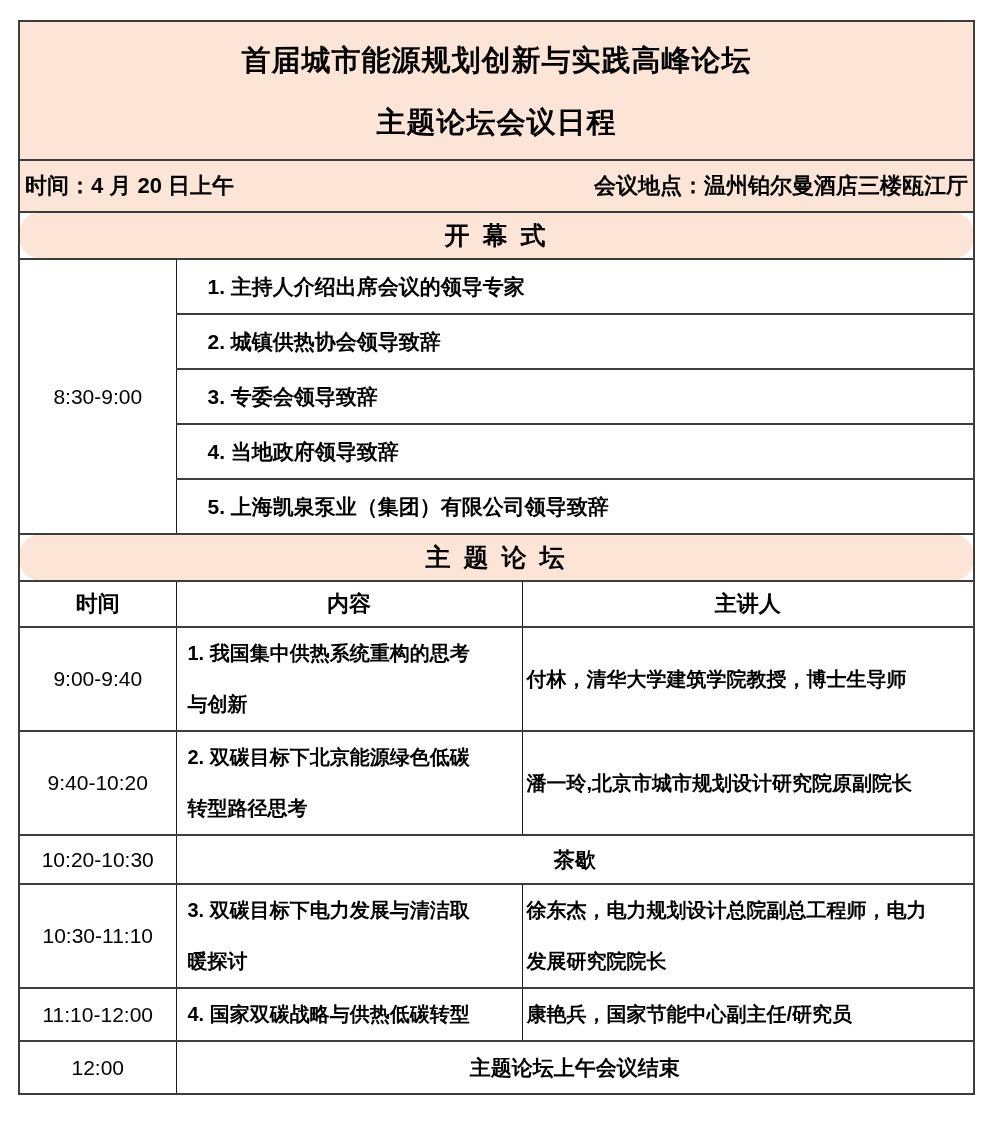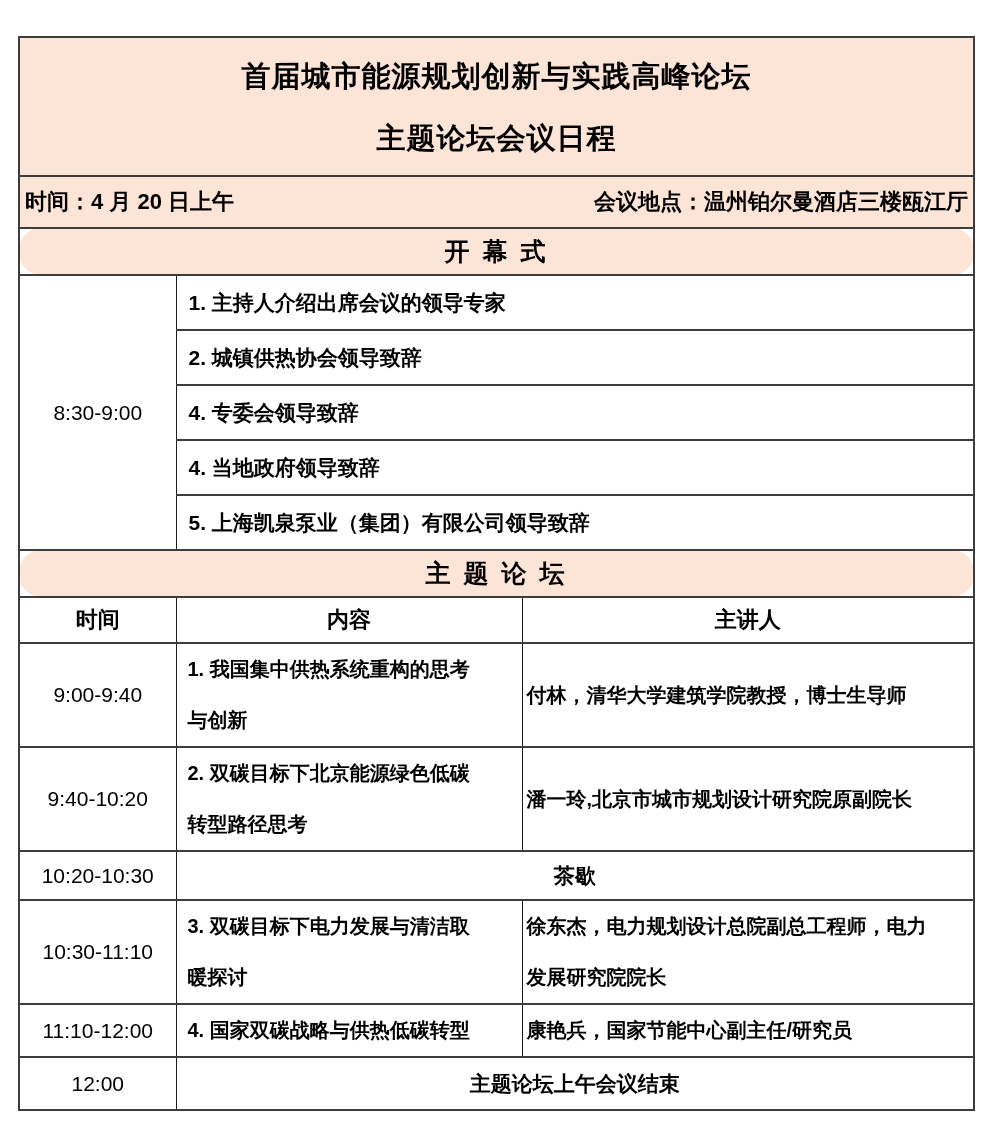--- a/index.html
+++ b/index.html
@@ -4,21 +4,21 @@
 <style>
   html, body {
     margin: 0; padding: 0;
     width: 993px; height: 1142px;
     background: #ffffff;
     color: #000000;
     font-family: "Liberation Sans", sans-serif;
   }
   .sheet {
     position: absolute;
-    left: 18px; top: 36px;
+    left: 18px; top: 20px;
   }
   table.schedule {
     border-collapse: collapse;
     table-layout: fixed;
     width: 955px;
     border: 2px solid #3d3d3d;
   }
   col.c-time    { width: 157px; }
   col.c-content { width: 346px; }
   col.c-speaker { width: 452px; }
@@ -59,21 +59,21 @@
     border-radius: 22px;
   }
   
   .open-row td { height: 53px; }
   .time-cell {
     text-align: center;
     font-size: 21px;
     font-weight: 400;
   }
   .open-item-cell {
-    padding-left: 12px;
+    padding-left: 31px;
     font-size: 21px;
     font-weight: 600;
   }
   
   .col-head-row td {
     height: 44px;
     text-align: center;
     font-size: 22px;
     font-weight: 600;
   }
@@ -137,21 +137,21 @@
     </tr>
 
     <tr class="open-row">
       <td class="time-cell" rowspan="5">8:30-9:00</td>
       <td class="open-item-cell" colspan="2">1. 主持人介绍出席会议的领导专家</td>
     </tr>
     <tr class="open-row">
       <td class="open-item-cell" colspan="2">2. 城镇供热协会领导致辞</td>
     </tr>
     <tr class="open-row">
-      <td class="open-item-cell" colspan="2">4. 专委会领导致辞</td>
+      <td class="open-item-cell" colspan="2">3. 专委会领导致辞</td>
     </tr>
     <tr class="open-row">
       <td class="open-item-cell" colspan="2">4. 当地政府领导致辞</td>
     </tr>
     <tr class="open-row">
       <td class="open-item-cell" colspan="2">5. 上海凯泉泵业（集团）有限公司领导致辞</td>
     </tr>
 
     <tr>
       <td class="band section-cell" colspan="3">主 题 论 坛</td>

